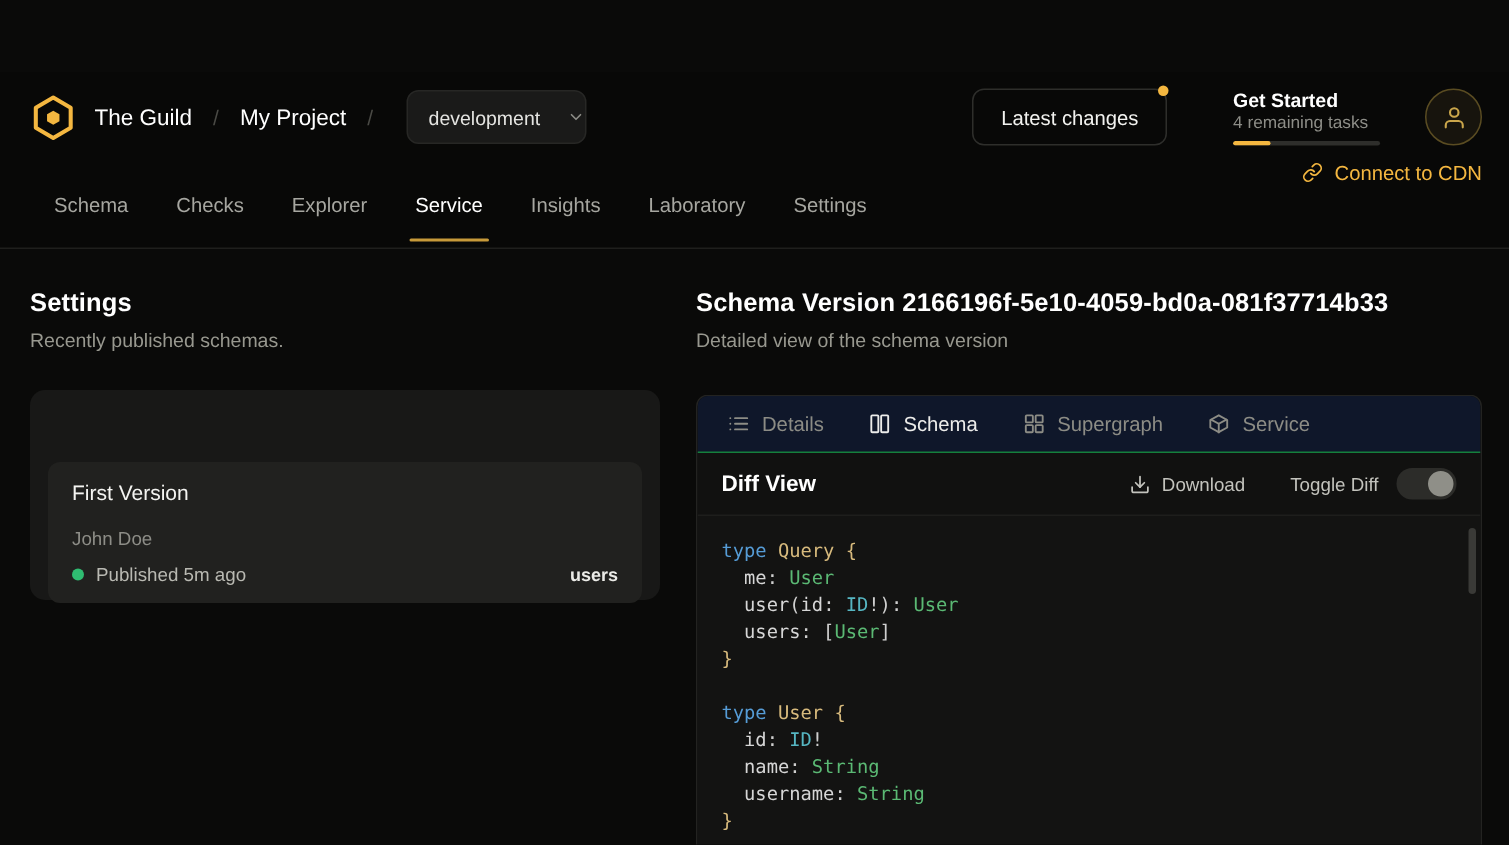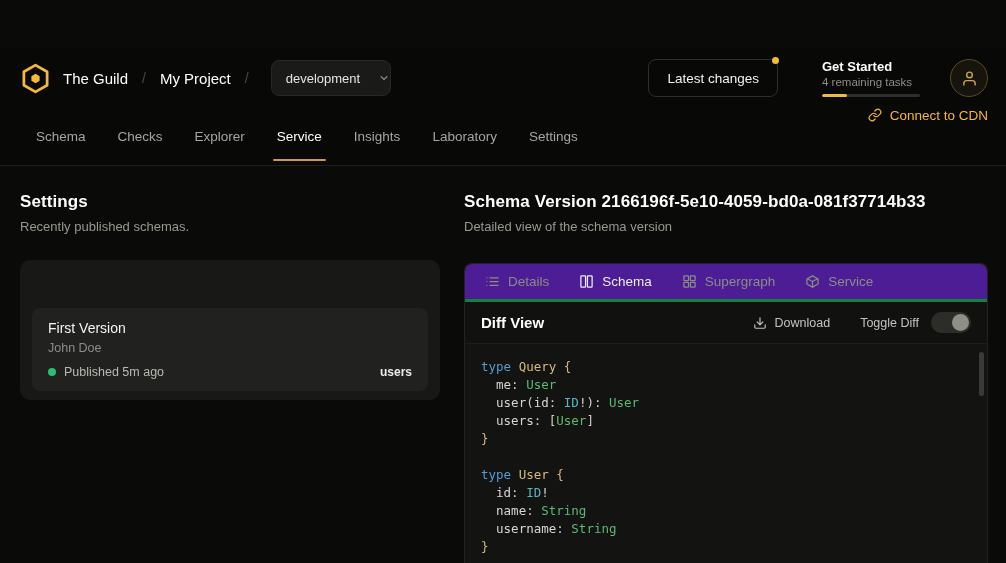--- a/index.html
+++ b/index.html
@@ -57,31 +57,31 @@
   .col-left  { width:464px; flex:none; padding:26px 24px 0 20px; }
   .col-right { flex:1; min-width:0; padding:26px 18px 0 0; }
   .section-title { margin:0; font-size:17px; font-weight:700; color:#ffffff; letter-spacing:.1px; }
   .section-sub { margin:7px 0 0; font-size:13px; color:#98988f; }
 
   
   .card { margin-top:26px; background:#181817; border-radius:10px; padding:12px; height:140px; }
   .version-item { margin-top:36px; background:#21211f; border-radius:8px; padding:12px 16px; width:100%;
                   text-align:left; border:none; display:block; }
   .vi-name { font-size:14px; font-weight:400; color:#f4f4f1; }
-  .vi-author { font-size:12.5px; color:#8d8d87; margin-top:5px; }
+  .vi-author { font-size:12.5px; color:#8d8d87; margin-top:16px; }
   .vi-row { display:flex; align-items:center; margin-top:10px;justify-content:center; }
   .dot-green { width:8px; height:8px; border-radius:50%; background:var(--green,#2fbc71); margin-right:8px; flex:none; }
   .vi-status { font-size:12.5px; color:#b9b9b2; }
   .vi-service { margin-left:auto; font-size:12px; font-weight:700; color:#ebebe7; }
 
   
   .panel { margin-top:29px; border:1px solid #232321; border-bottom:none;
            border-radius:8px 8px 0 0; overflow:hidden; height:345px; }
-  .panel-tabs { display:flex; align-items:center; gap:6px; background:#4c1d95;
-                border-bottom:3px solid #15803d; height:38px; padding:0 8px; }
+  .panel-tabs { display:flex; align-items:center; gap:6px; background:#0f172a;
+                border-bottom:1px solid #15803d; height:38px; padding:0 8px; }
   .ptab { display:flex; align-items:center; gap:8px; padding:7px 12px; border-radius:6px;
           font-size:13.5px; color:#8c8c85; background:none; border:none; }
   .ptab.active { color:#ececea; }
   .ptab svg { flex:none; }
 
   .diff-toolbar { display:flex; align-items:center; background:#111110;
                   padding:0 16px; height:42px; border-bottom:1px solid #1e1e1c; }
   .dt-title { font-size:15px; font-weight:700; color:#ffffff; }
   .dt-right { margin-left:auto; display:flex; align-items:center; gap:24px; }
   .dl-btn { display:flex; align-items:center; gap:8px; color:#c3c3bd; font-size:12.5px;

